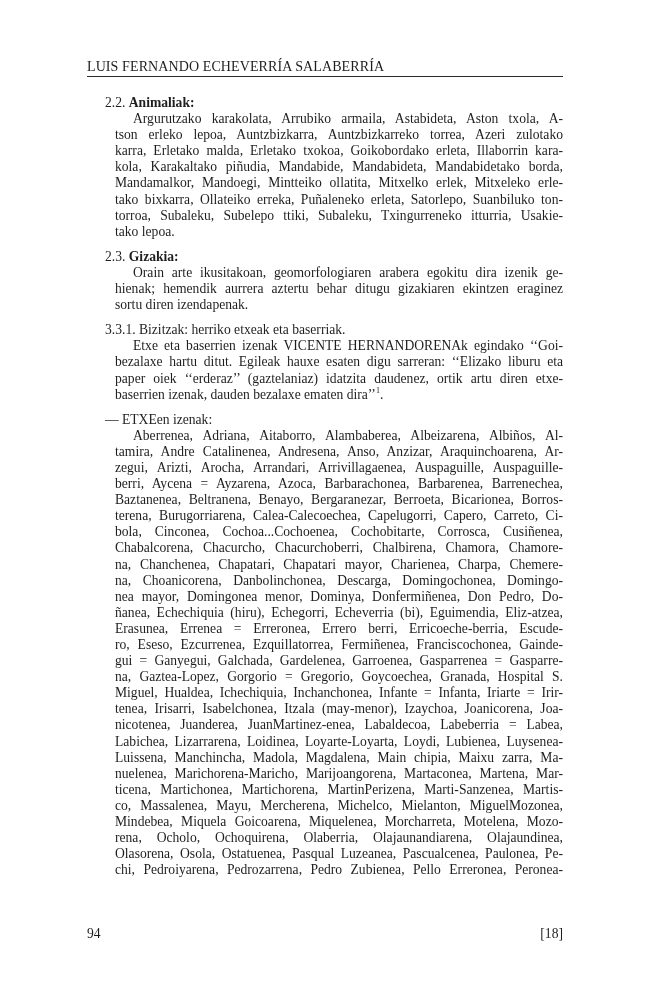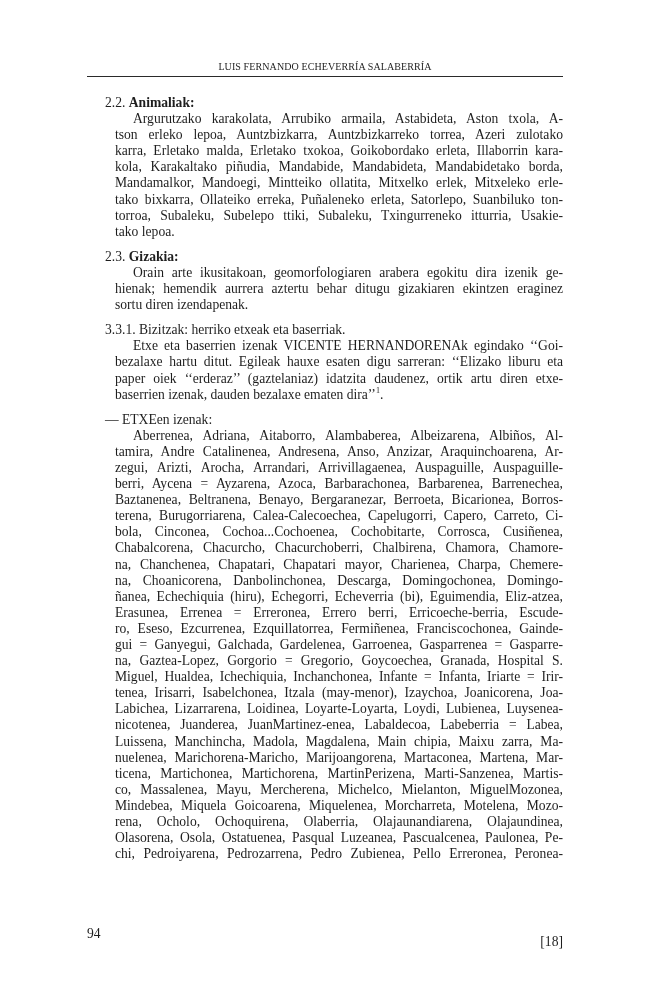--- a/index.html
+++ b/index.html
@@ -19,22 +19,21 @@
       position: absolute;
       left: 87px;
       top: 0;
       width: 476px;
     }
     .running-head {
       position: absolute;
       top: 60px;
       left: 0;
       width: 476px;
-      text-align: center;
-      font-size: 10px;
+      font-size: 14px;
       letter-spacing: 0.1px;
       line-height: 14px;
     }
     .head-rule {
       position: absolute;
       top: 76px;
       left: 0;
       width: 476px;
       height: 1px;
       background: #2a2a2a;
@@ -81,21 +80,21 @@
     }
     .folio {
       position: absolute;
       top: 926px;
       left: 0;
       width: 476px;
       font-size: 13.6px;
       line-height: 16px;
     }
     .folio .left { position: absolute; left: 0; }
-    .folio .right { position: absolute; right: 0; margin-top: 8px; }
+    .folio .right { position: absolute; right: 0; }
   </style>
 </head>
 <body>
 
 <div class="page">
 
   <div class="running-head">LUIS FERNANDO ECHEVERRÍA SALABERRÍA</div>
   <div class="head-rule"></div>
 
   <div class="body">
@@ -144,29 +143,30 @@
       <span class="line first">Aberrenea, Adriana, Aitaborro, Alambaberea, Albeizarena, Albiños, Al-</span>
       <span class="line">tamira, Andre Catalinenea, Andresena, Anso, Anzizar, Araquinchoarena, Ar-</span>
       <span class="line">zegui, Arizti, Arocha, Arrandari, Arrivillagaenea, Auspaguille, Auspaguille-</span>
       <span class="line">berri, Aycena = Ayzarena, Azoca, Barbarachonea, Barbarenea, Barrenechea,</span>
       <span class="line">Baztanenea, Beltranena, Benayo, Bergaranezar, Berroeta, Bicarionea, Borros-</span>
       <span class="line">terena, Burugorriarena, Calea-Calecoechea, Capelugorri, Capero, Carreto, Ci-</span>
       <span class="line">bola, Cinconea, Cochoa...Cochoenea, Cochobitarte, Corrosca, Cusiñenea,</span>
       <span class="line">Chabalcorena, Chacurcho, Chacurchoberri, Chalbirena, Chamora, Chamore-</span>
       <span class="line">na, Chanchenea, Chapatari, Chapatari mayor, Charienea, Charpa, Chemere-</span>
       <span class="line">na, Choanicorena, Danbolinchonea, Descarga, Domingochonea, Domingo-</span>
+      <span class="line">nea mayor, Domingonea menor, Dominya, Donfermiñenea, Don Pedro, Do-</span>
       <span class="line">ñanea, Echechiquia (hiru), Echegorri, Echeverria (bi), Eguimendia, Eliz-atzea,</span>
       <span class="line">Erasunea, Errenea = Erreronea, Errero berri, Erricoeche-berria, Escude-</span>
       <span class="line">ro, Eseso, Ezcurrenea, Ezquillatorrea, Fermiñenea, Franciscochonea, Gainde-</span>
       <span class="line">gui = Ganyegui, Galchada, Gardelenea, Garroenea, Gasparrenea = Gasparre-</span>
       <span class="line">na, Gaztea-Lopez, Gorgorio = Gregorio, Goycoechea, Granada, Hospital S.</span>
       <span class="line">Miguel, Hualdea, Ichechiquia, Inchanchonea, Infante = Infanta, Iriarte = Irir-</span>
       <span class="line">tenea, Irisarri, Isabelchonea, Itzala (may-menor), Izaychoa, Joanicorena, Joa-</span>
+      <span class="line">nicotenea, Juanderea, JuanMartinez-enea, Labaldecoa, Labeberria = Labea,</span>
       <span class="line">Labichea, Lizarrarena, Loidinea, Loyarte-Loyarta, Loydi, Lubienea, Luysenea-</span>
-      <span class="line">nicotenea, Juanderea, JuanMartinez-enea, Labaldecoa, Labeberria = Labea,</span>
       <span class="line">Luissena, Manchincha, Madola, Magdalena, Main chipia, Maixu zarra, Ma-</span>
       <span class="line">nuelenea, Marichorena-Maricho, Marijoangorena, Martaconea, Martena, Mar-</span>
       <span class="line">ticena, Martichonea, Martichorena, MartinPerizena, Marti-Sanzenea, Martis-</span>
       <span class="line">co, Massalenea, Mayu, Mercherena, Michelco, Mielanton, MiguelMozonea,</span>
       <span class="line">Mindebea, Miquela Goicoarena, Miquelenea, Morcharreta, Motelena, Mozo-</span>
       <span class="line">rena, Ocholo, Ochoquirena, Olaberria, Olajaunandiarena, Olajaundinea,</span>
       <span class="line">Olasorena, Osola, Ostatuenea, Pasqual Luzeanea, Pascualcenea, Paulonea, Pe-</span>
       <span class="line">chi, Pedroiyarena, Pedrozarrena, Pedro Zubienea, Pello Erreronea, Peronea-</span>
     </div>
   </div>

